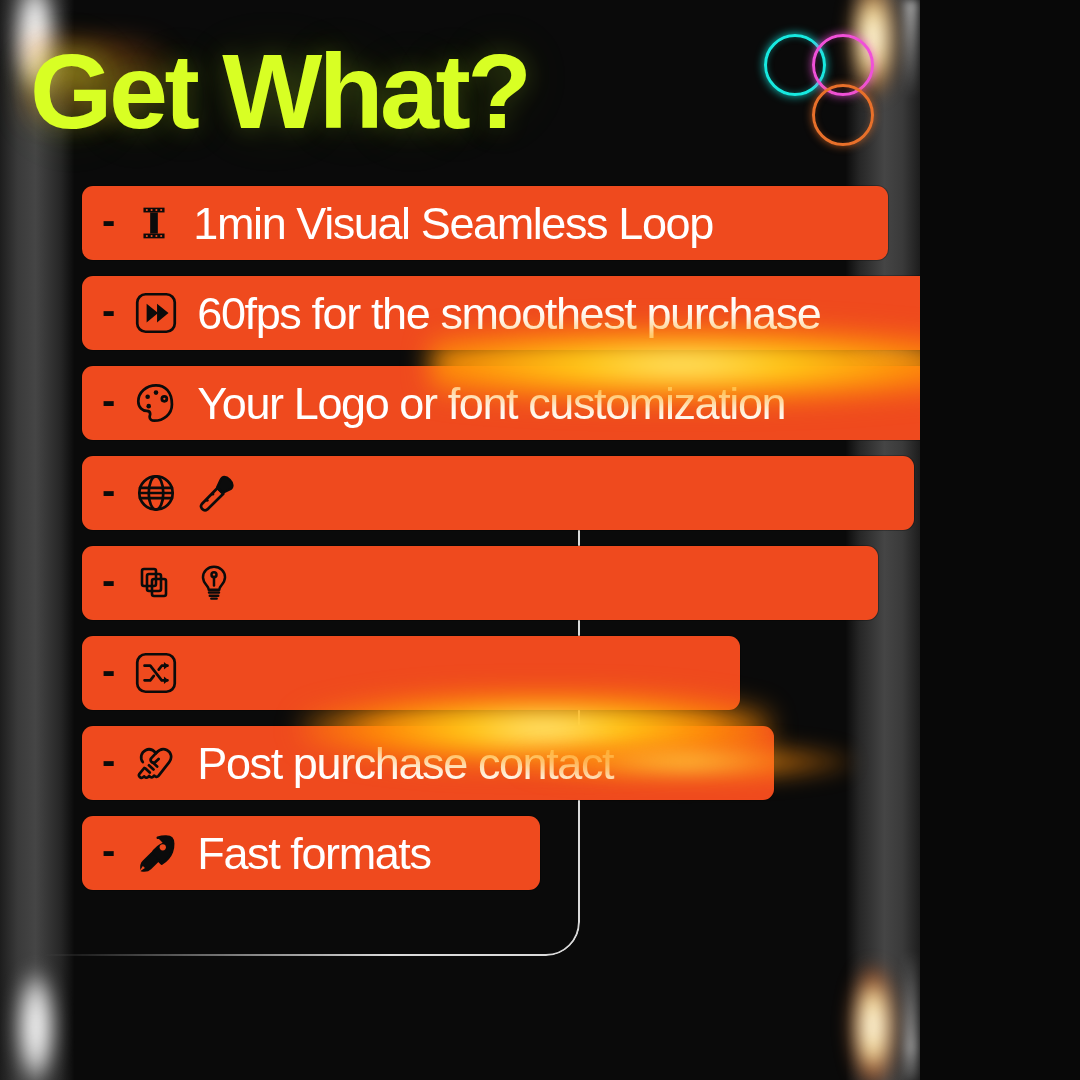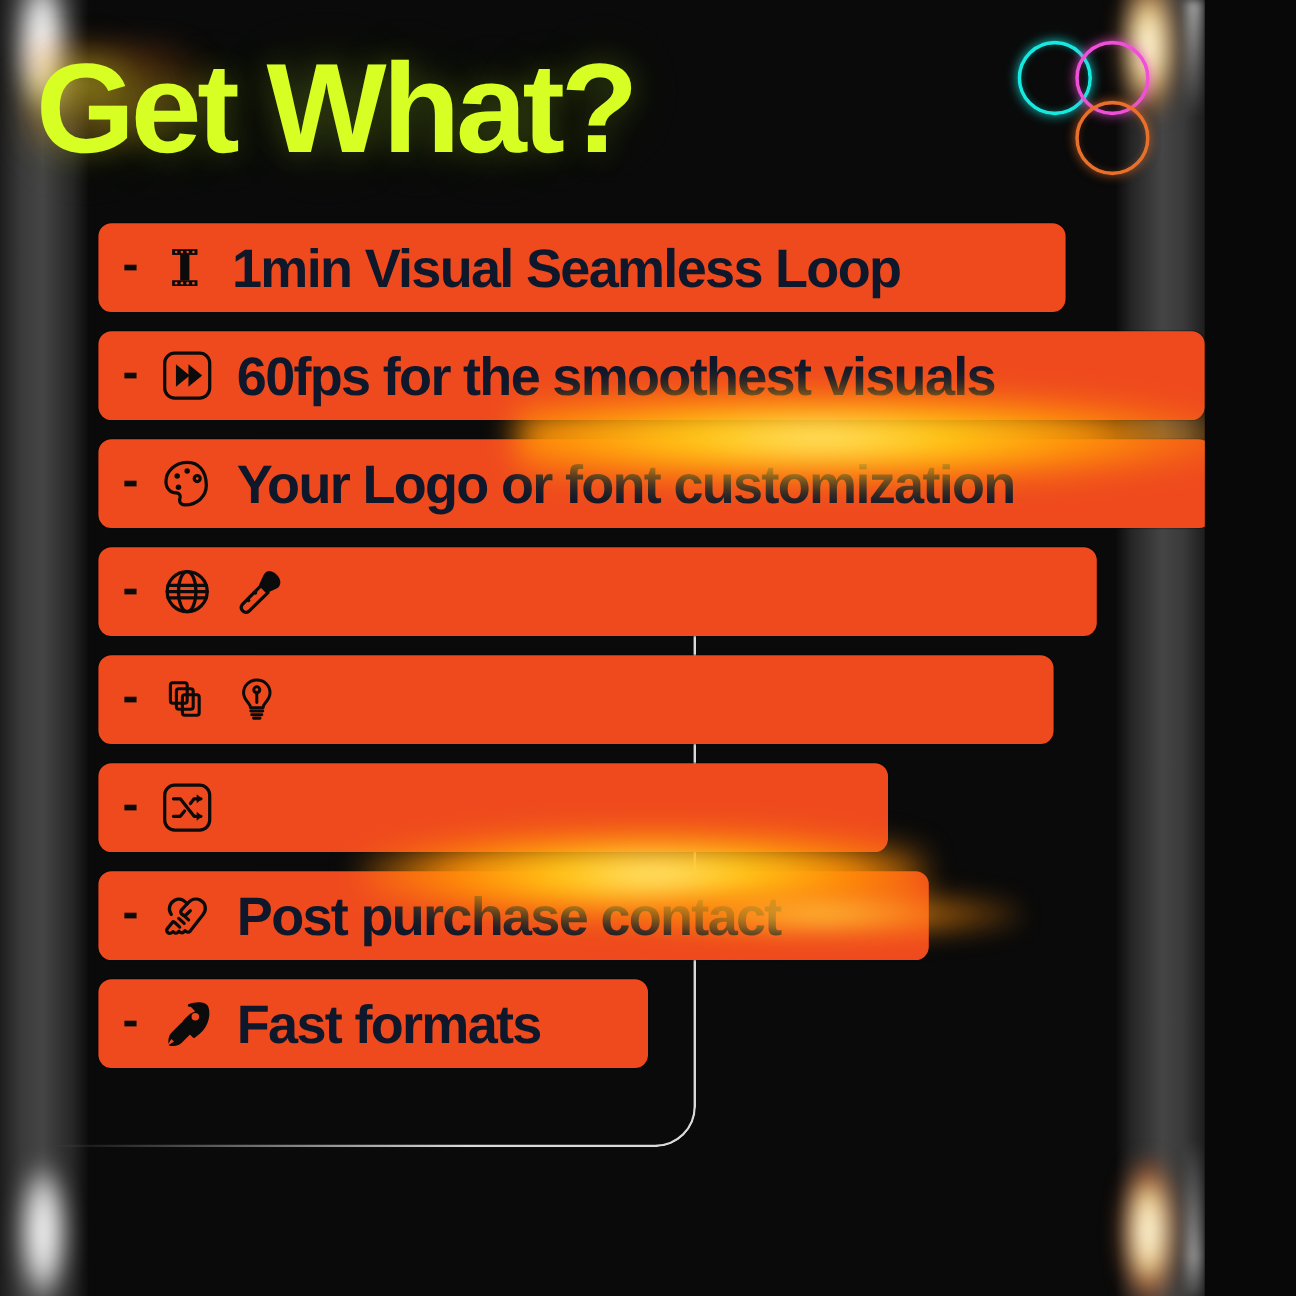--- a/index.html
+++ b/index.html
@@ -6,21 +6,21 @@
   html, body { width:1080px; height:1080px; }
   body {
     background:#080808;
     font-family:"Liberation Sans", sans-serif;
     overflow:hidden;
   }
 
   
   #stage {
     position:relative;
-    width:1004px; height:1080px;
+    width:920px; height:1080px;
     background:#0a0a0a;
     overflow:hidden;
   }
 
   
   .gutter {
     position:absolute; top:0; bottom:0; width:74px;
     pointer-events:none;
   }
   .gutter.left  { left:0;
@@ -90,22 +90,22 @@
     box-shadow:0 0 0 1px rgba(0,0,0,.25);
   }
   .row .dash {
     color:#0b0b0b; font-size:40px; font-weight:800;
     line-height:1; margin-right:16px; margin-top:-6px;
   }
   .row .icons {
     display:flex; align-items:center; gap:12px; margin-right:16px;
   }
   .row .label {
-    color:#0f172a;
-    font-size:45px; font-weight:700; letter-spacing:-1.4px;
+    color:#ffffff;
+    font-size:45px; font-weight:400; letter-spacing:-1.4px;
     white-space:nowrap; line-height:1;
   }
   .row svg { display:block; }
 
   
   .glow { position:absolute; pointer-events:none; }
   .glow.a {
     left:430px; top:326px; width:600px; height:78px;
     background:radial-gradient(ellipse at 42% 50%, #fff6b0 0%, #ffd21c 22%, #ff9208 48%, rgba(255,110,10,0.0) 76%);
     filter:blur(13px);
@@ -171,21 +171,21 @@
         <span class="dash">-</span>
         <span class="icons">
           <span>
             <svg width="50" height="50" viewBox="0 0 48 48" fill="none" stroke="#0B0B0B" stroke-width="2.6" stroke-linecap="round" stroke-linejoin="round">
               <rect x="6" y="6" width="36" height="36" rx="8"></rect>
               <path d="M15 15 L26 24 L15 33 Z" fill="#0B0B0B" stroke="none"></path>
               <path d="M25 15 L36 24 L25 33 Z" fill="#0B0B0B" stroke="none"></path>
             </svg>
           </span>
         </span>
-        <span class="label">60fps for the smoothest visuals</span>
+        <span class="label">60fps for the smoothest purchase</span>
       </div>
       <div class="row" style="width: 928px;">
         <span class="dash">-</span>
         <span class="icons">
           <span>
             <svg width="50" height="50" viewBox="0 0 48 48" fill="none" stroke="#0B0B0B" stroke-width="2.6" stroke-linecap="round" stroke-linejoin="round">
               <path d="M24 7c-9.4 0-17 6.9-17 15.4 0 6.2 4.3 9.1 8 9.1 2 0 3.4 1.3 3.4 3 0 1-.5 1.8-.5 2.9 0 2.2 1.9 3.6 4.4 3.6 9.1 0 17-6.4 17-15.6C39.3 13.4 32.8 7 24 7z"></path>
               <circle cx="16" cy="18" r="2.2" fill="#0B0B0B" stroke="none"></circle>
               <circle cx="24" cy="14" r="2.2" fill="#0B0B0B" stroke="none"></circle>
               <circle cx="17" cy="27" r="2.2" fill="#0B0B0B" stroke="none"></circle>

